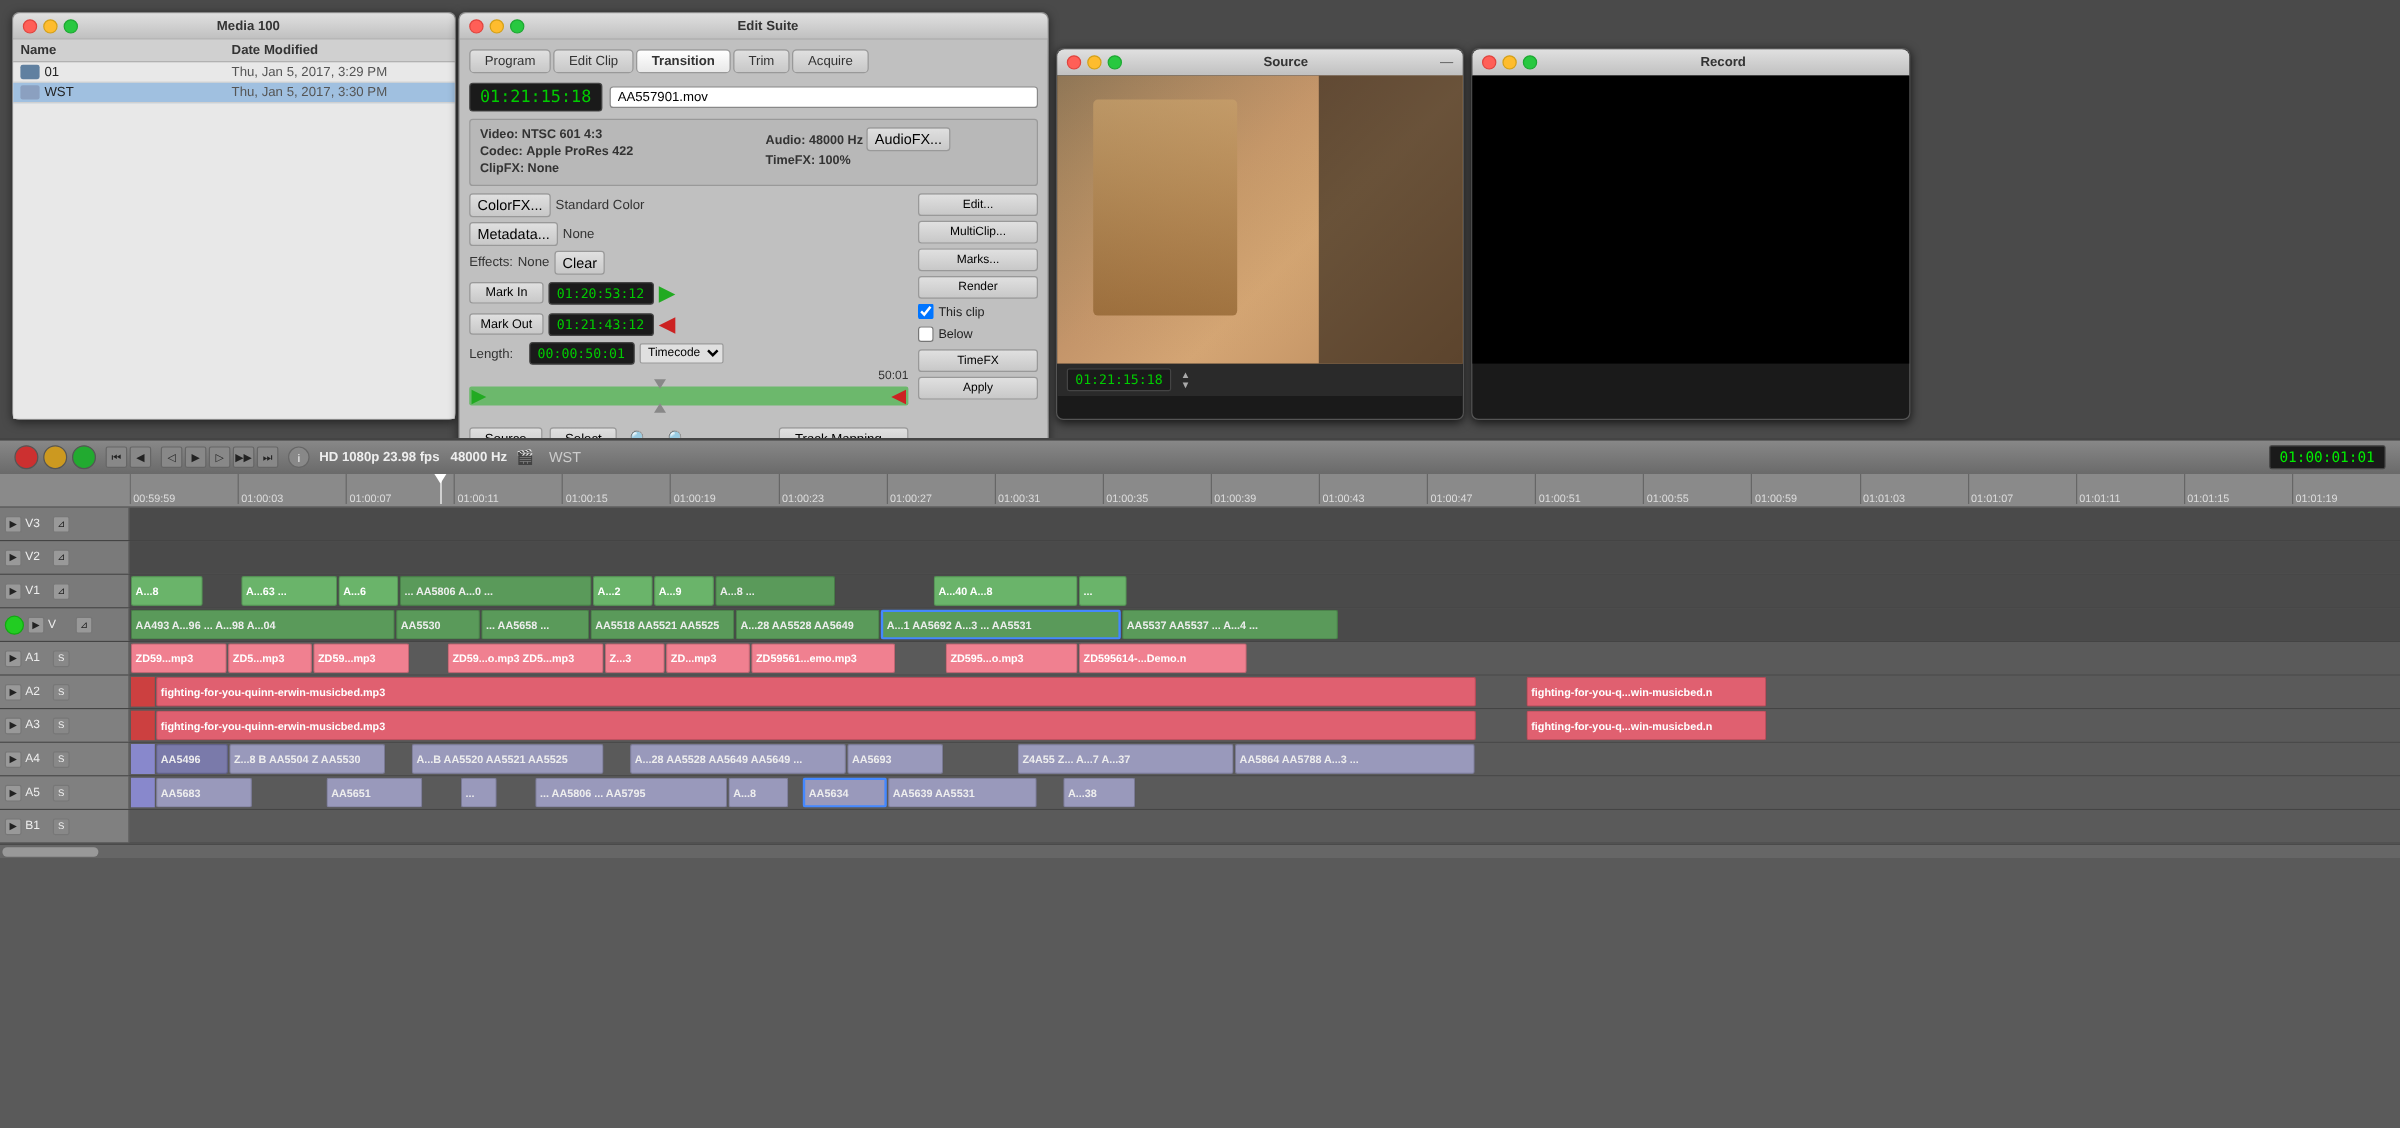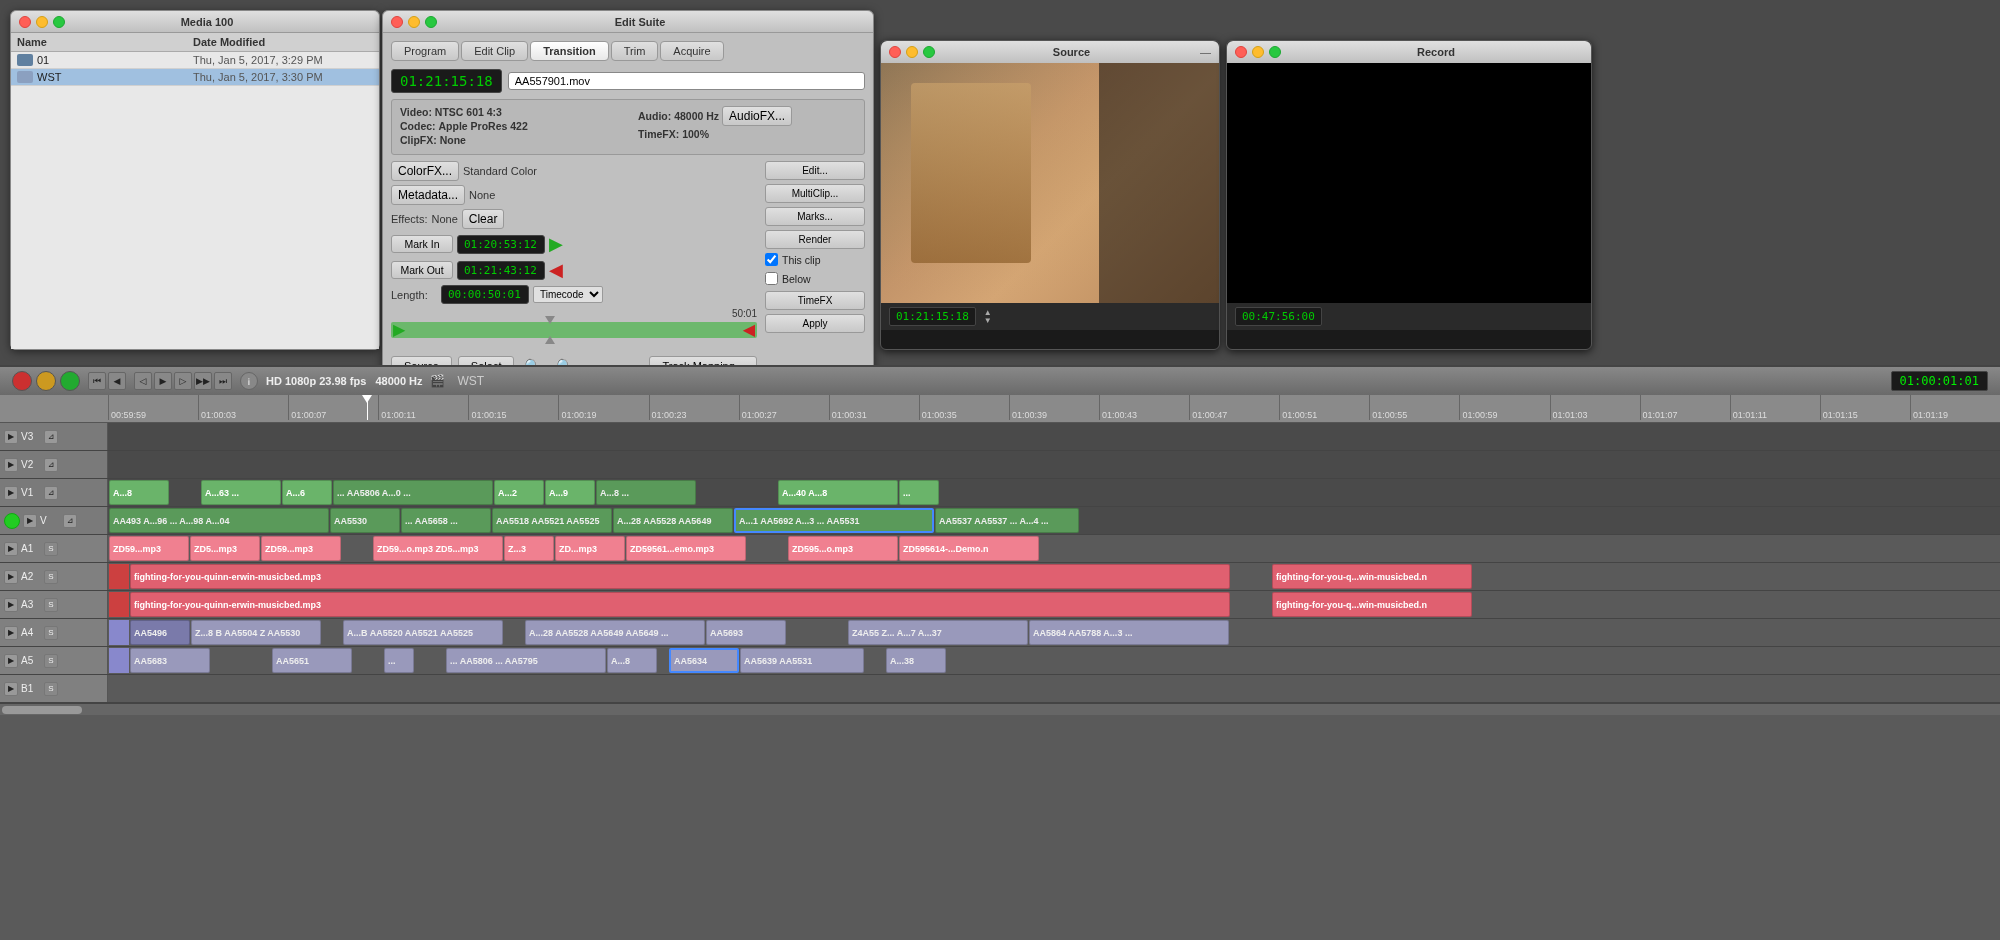--- a/index.html
+++ b/index.html
@@ -441,23 +441,20 @@
 <div class="record-window">
   <div class="source-titlebar">
     <div class="traffic-lights">
       <div class="tl tl-red"></div>
       <div class="tl tl-yellow"></div>
       <div class="tl tl-green"></div>
     </div>
     <span class="source-title">Record</span>
   </div>
   <div class="record-video"></div>
-  <div class="record-tc-bar">
-    <div class="record-tc">00:47:56:00</div>
-  </div>
 </div>
 
 <div class="timeline-container">
 
   <div class="timeline-topbar">
     <div class="tl-traffic">
       <div class="tl-btn tl-red2"></div>
       <div class="tl-btn tl-yellow2"></div>
       <div class="tl-btn tl-green2"></div>
     </div>
@@ -603,21 +600,21 @@
         <div class="track-header-btn">⊿</div>
       </div>
       <div class="track-content">
         <div class="clips-container">
           <div class="clip clip-video" style="width:220px">AA493 A...96 ... A...98 A...04</div>
           <div class="clip clip-video" style="width:70px">AA5530</div>
           <div class="clip clip-video" style="width:90px">... AA5658 ...</div>
           <div class="clip clip-video" style="width:120px">AA5518 AA5521 AA5525</div>
           <div class="clip clip-video" style="width:120px">A...28 AA5528 AA5649</div>
           <div class="clip clip-video" style="width:200px; border: 2px solid #4488ff;">A...1 AA5692 A...3 ... AA5531</div>
-          <div class="clip clip-video" style="width:144px">AA5537 AA5537 ... A...4 ...</div>
+          <div class="clip clip-video" style="width:180px">AA5537 AA5537 ... A...4 ...</div>
         </div>
       </div>
     </div>
 
     <div class="track-row">
       <div class="track-label" style="background:#808080;">
         <div class="track-header-btn">▶</div>
         <span class="track-name">A1</span>
         <div class="track-s-btn">S</div>
       </div>

